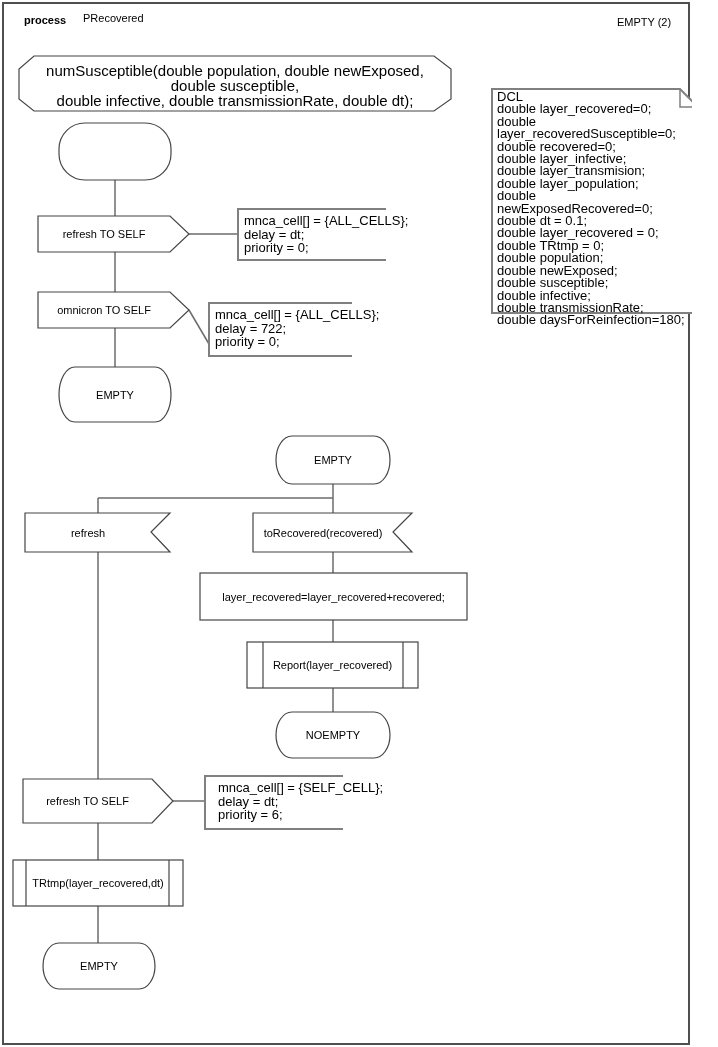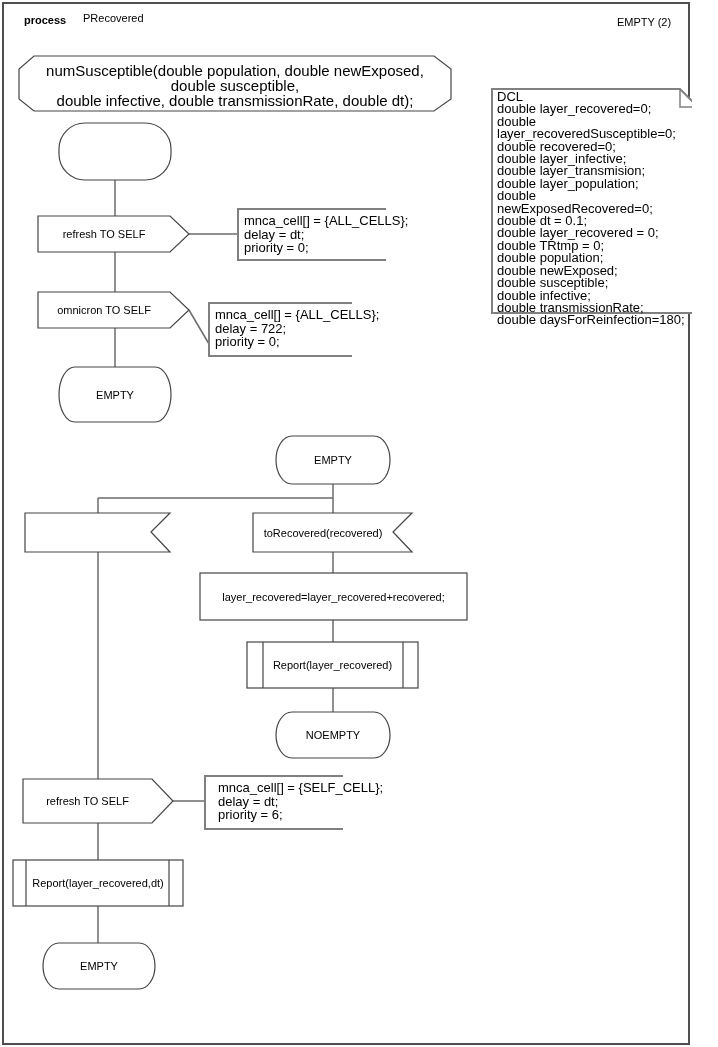--- a/index.html
+++ b/index.html
@@ -145,31 +145,32 @@
 double TRtmp = 0;
 double population;
 double newExposed;
 double susceptible;
 double infective;
 double transmissionRate;
 double daysForReinfection=180;</div>
 
   <div class="lbl" style="left:276px;top:436px;width:114px;height:48px;">EMPTY</div>
 
+  <div class="lbl" style="left:25px;top:513px;width:126px;height:39px;">refresh</div>
 
   <div class="lbl" style="left:253px;top:513px;width:140px;height:39px;text-align:center;">toRecovered(recovered)</div>
 
   <div class="lbl" style="left:200px;top:573px;width:267px;height:47px;">layer_recovered=layer_recovered+recovered;</div>
 
   <div class="lbl" style="left:247px;top:642px;width:171px;height:46px;">Report(layer_recovered)</div>
 
   <div class="lbl" style="left:276px;top:712px;width:114px;height:46px;">NOEMPTY</div>
 
   <div class="lbl" style="left:23px;top:779px;width:129px;height:44px;">refresh TO SELF</div>
 
   <div class="comment-text" style="left:218px;top:781px;">mnca_cell[] = {SELF_CELL};
 delay = dt;
 priority = 6;</div>
 
-  <div class="lbl" style="left:13px;top:860px;width:170px;height:46px;">Report(layer_recovered,dt)</div>
+  <div class="lbl" style="left:13px;top:860px;width:170px;height:46px;">TRtmp(layer_recovered,dt)</div>
 
   <div class="lbl" style="left:43px;top:943px;width:112px;height:46px;">EMPTY</div>
 </div>
 
 </body></html>

